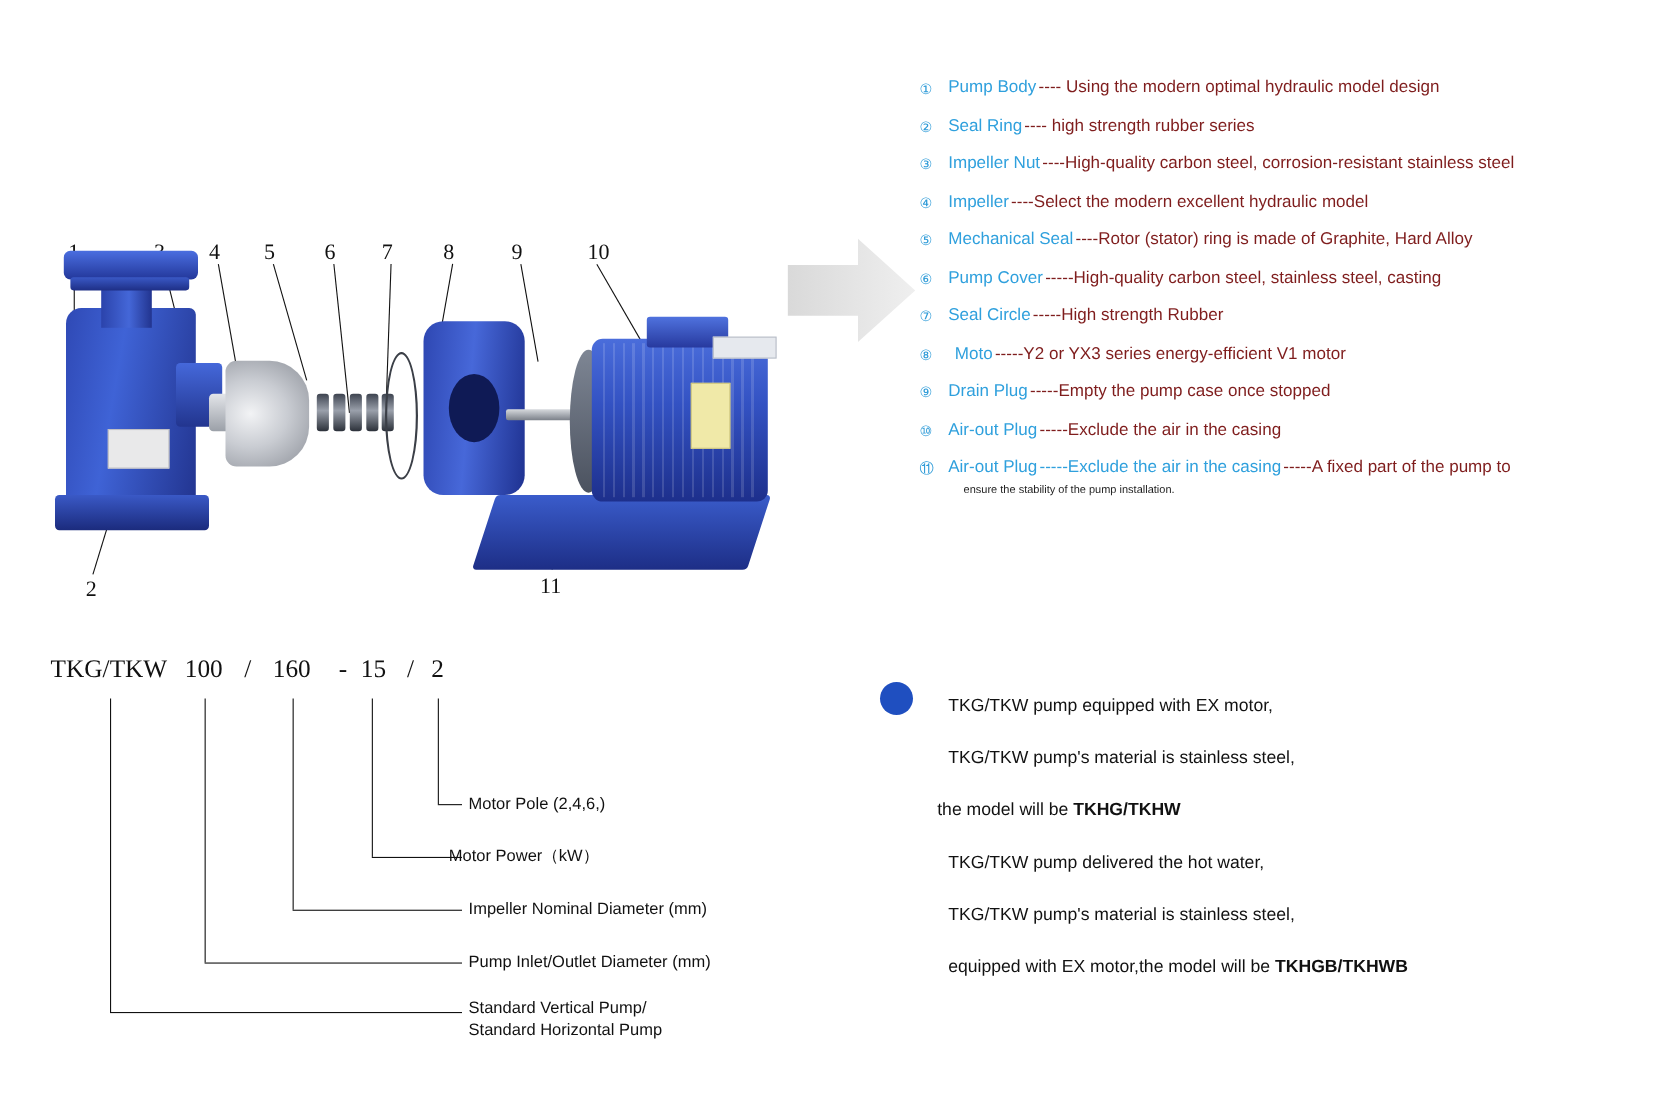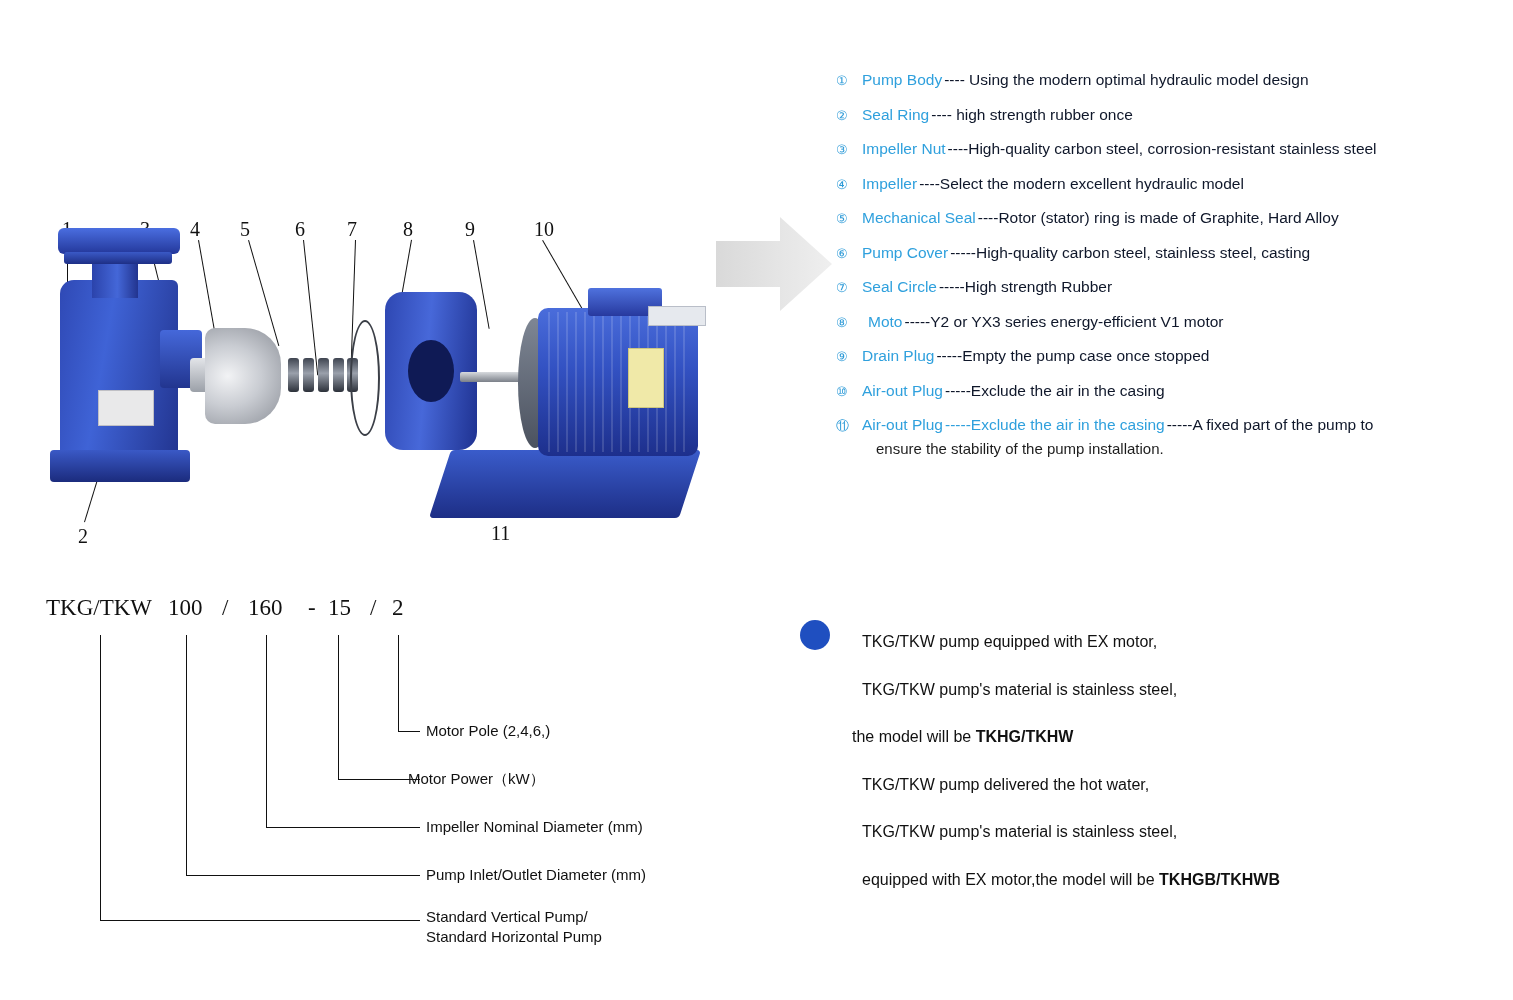--- a/index.html
+++ b/index.html
@@ -255,27 +255,27 @@
     line-height: 20px;
     text-align: left;
     padding-top: 1px;
   }
   .legend-name {
     color: #2fa0dd;
     white-space: nowrap;
     margin-right: 2px;
   }
   .legend-desc {
-    color: #0f172a;
+    color: #7f1d1d;
   }
   .legend-row.wrap .legend-desc { white-space: normal; }
   .legend-row.wrap .legend-name { white-space: normal; }
   .legend-cont {
     margin-left: 40px;
-    font-size: 15px;
+    font-size: 10px;
     color: #1d1d1d;
     margin-top: -10px;
     margin-bottom: 12px;
   }
 
   
   .model {
     position: absolute;
     left: 40px;
     top: 595px;
@@ -408,21 +408,21 @@
 
     <div class="legend-row">
       <span class="legend-num">①</span>
       <span class="legend-name">Pump Body</span>
       <span class="legend-desc">---- Using the modern optimal hydraulic model design</span>
     </div>
 
     <div class="legend-row">
       <span class="legend-num">②</span>
       <span class="legend-name">Seal Ring</span>
-      <span class="legend-desc">---- high strength rubber once</span>
+      <span class="legend-desc">---- high strength rubber series</span>
     </div>
 
     <div class="legend-row">
       <span class="legend-num">③</span>
       <span class="legend-name">Impeller Nut</span>
       <span class="legend-desc">----High-quality carbon steel, corrosion-resistant stainless steel</span>
     </div>
 
     <div class="legend-row">
       <span class="legend-num">④</span>

